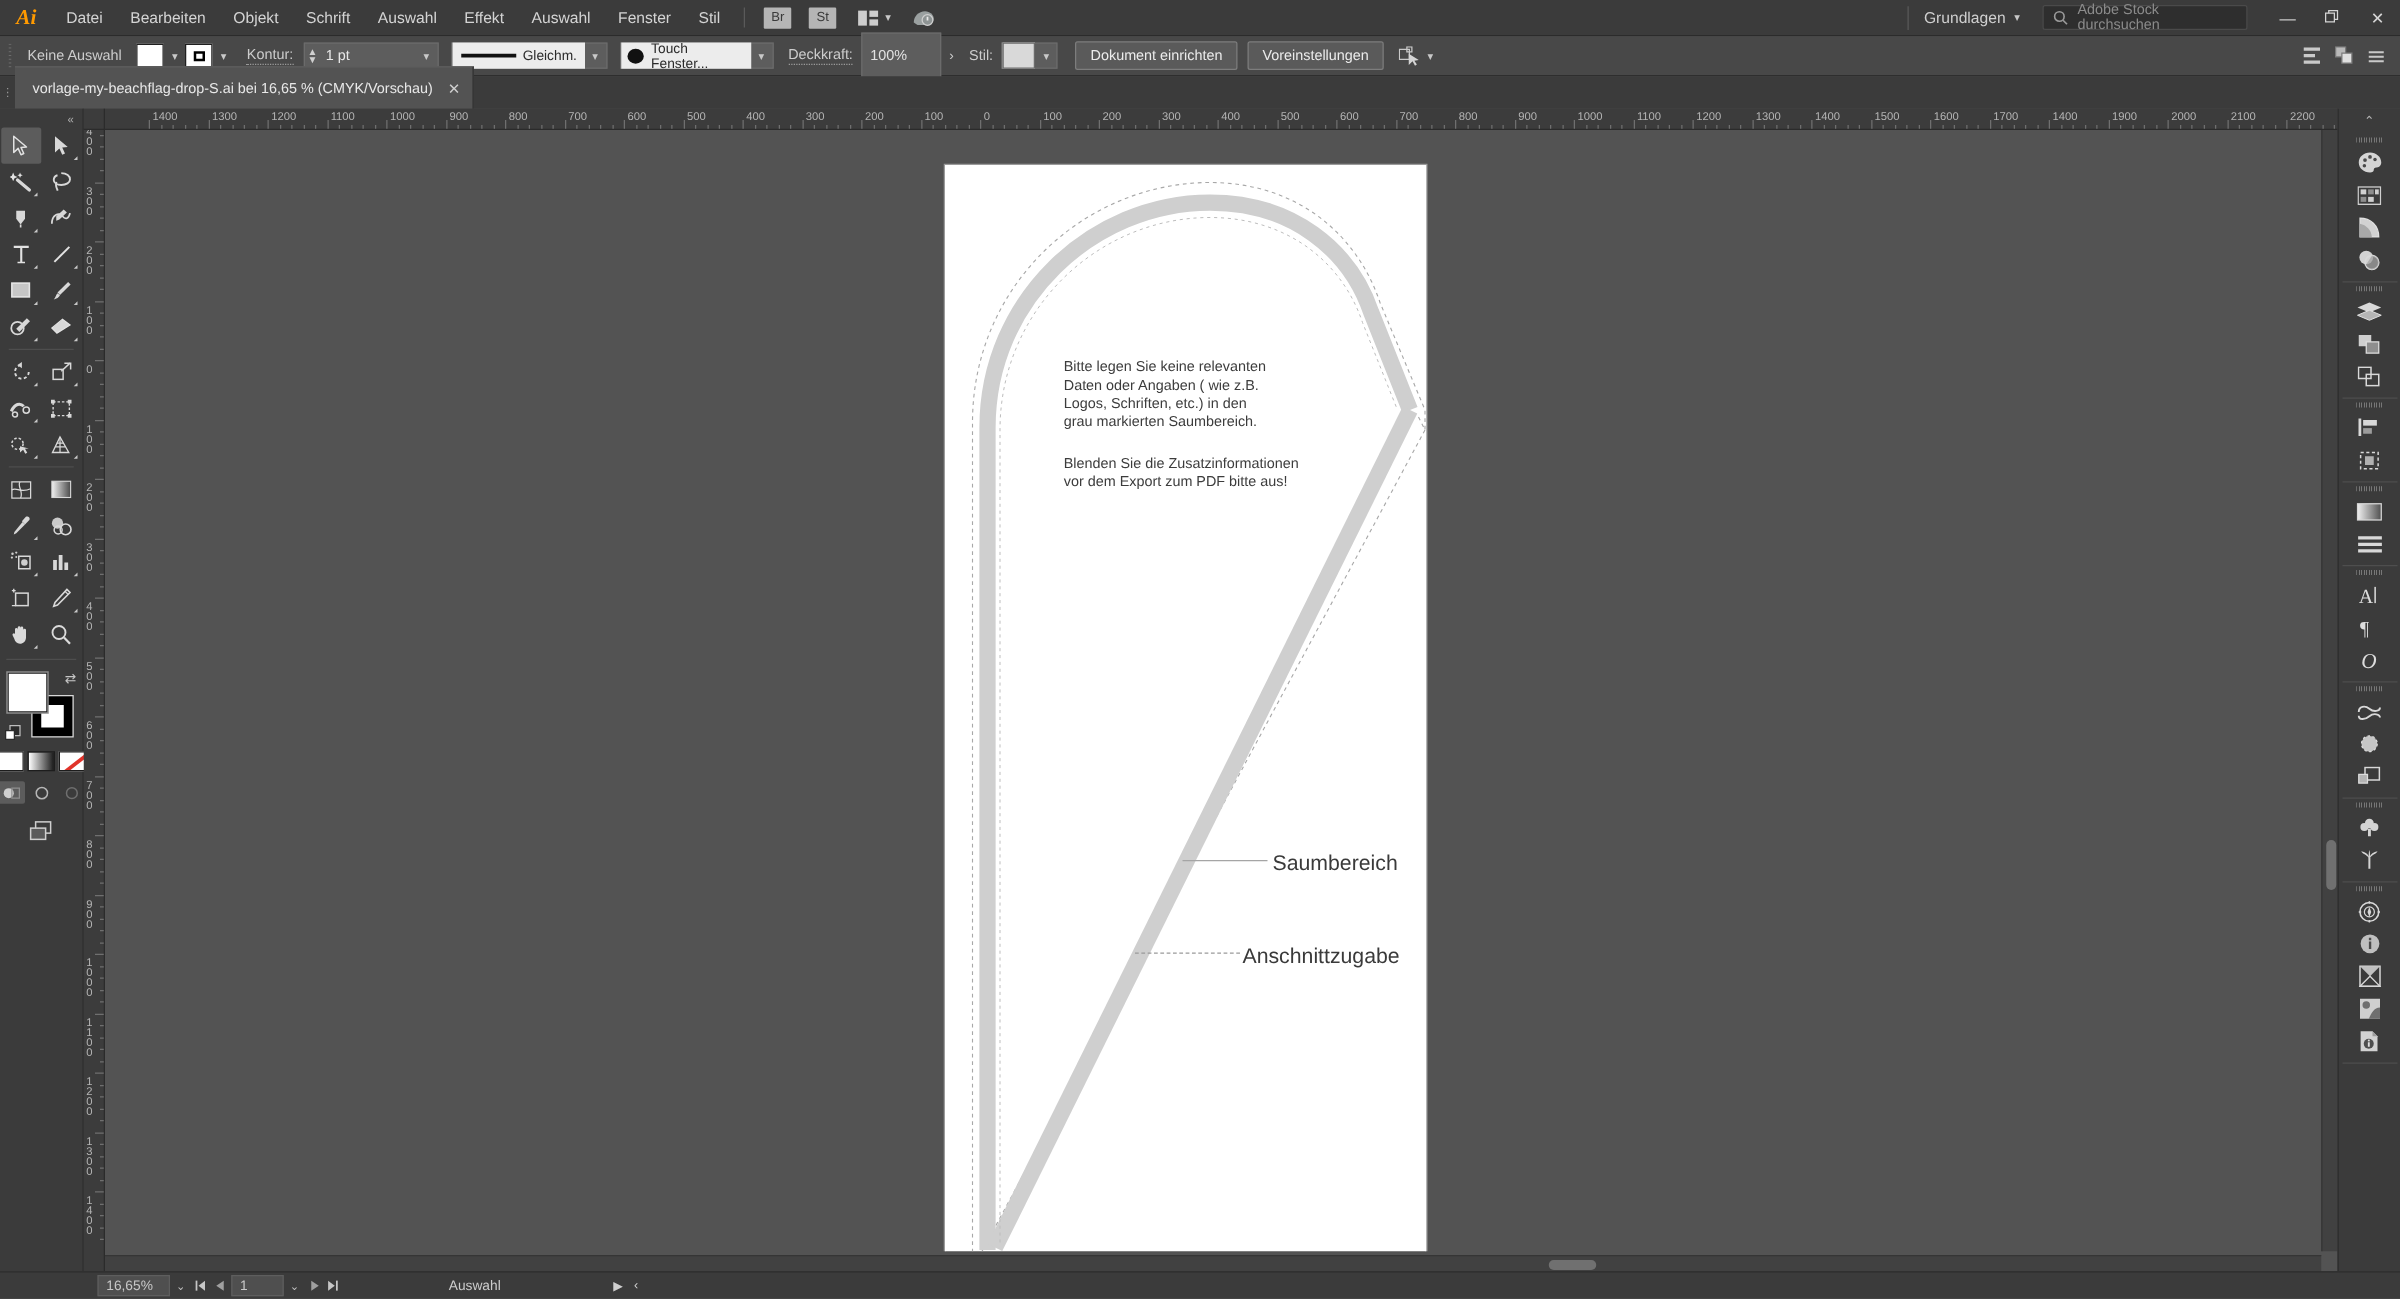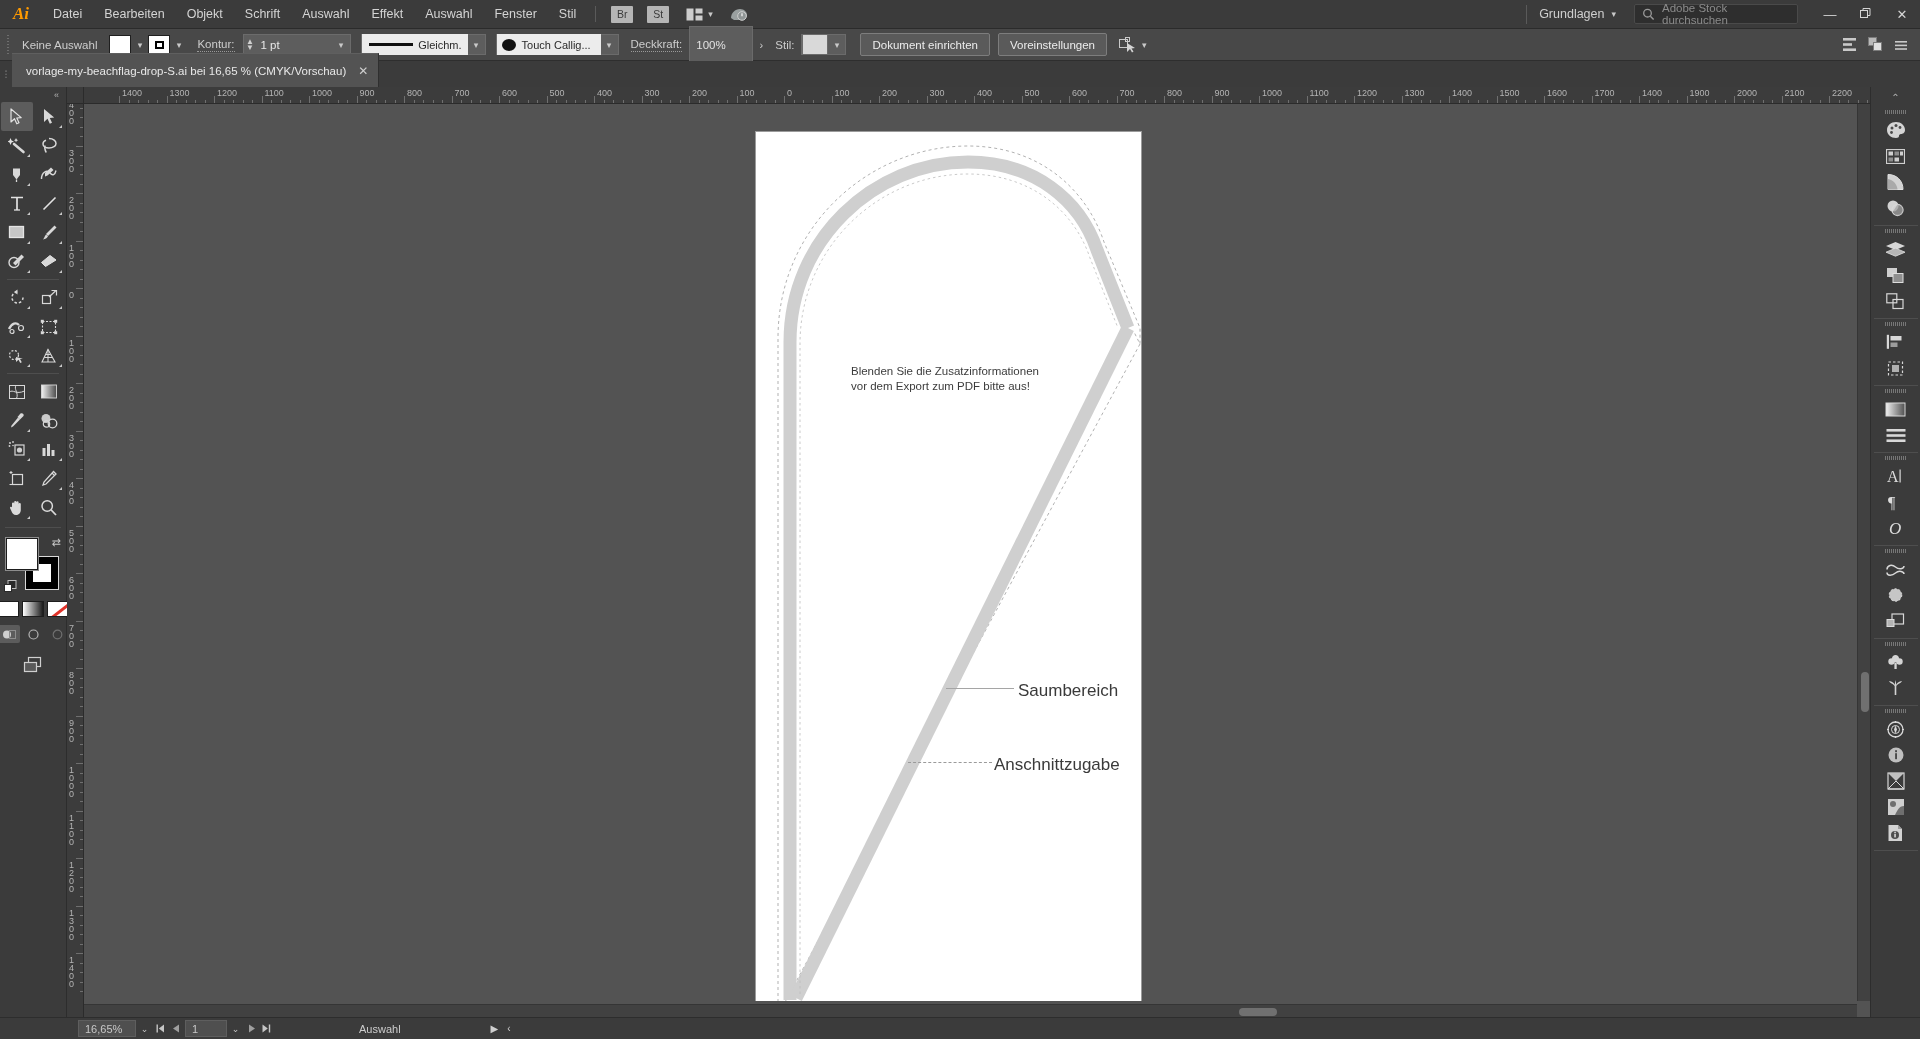--- a/index.html
+++ b/index.html
@@ -357,21 +357,21 @@
       <div class="stroke-preview">
         <span class="stroke-line"></span>
         <span>Gleichm.</span>
       </div>
       <span class="dd-arrow">▾</span>
     </div>
 
     <div class="cb-combo" style="margin-left:10px;">
       <div class="brush-preview">
         <span class="brush-dot"></span>
-        <span>Touch Callig...</span>
+        <span>Touch Fenster...</span>
       </div>
       <span class="dd-arrow">▾</span>
     </div>
 
     <div class="cb-label dotted" style="margin:0 7px 0 12px;">Deckkraft:</div>
     <div class="cb-field" style="width:64px;">100%</div>
     <div class="chev-right">›</div>
 
     <div class="cb-label" style="margin:0 7px 0 6px;">Stil:</div>
     <div class="cb-combo">
@@ -1044,20 +1044,24 @@
 
         <path d="M22 870 L22 206 C22 96, 112 14, 212 14 C282 14, 330 56, 348 110 L384 196 L384 212 L378 200" fill="none" stroke="#a8a8a8" stroke-width="0.9" stroke-dasharray="3 3"></path>
         <path d="M384 212 L28 872 L22 870" fill="none" stroke="#a8a8a8" stroke-width="0.9" stroke-dasharray="3 3"></path>
 
         <path d="M34 868 L34 210 C34 108, 118 30, 212 30 C278 30, 324 68, 341 118 L372 196" fill="none" stroke="#cfcfcf" stroke-width="13" stroke-linecap="butt"></path>
         <path d="M372 196 L40 866" fill="none" stroke="#cfcfcf" stroke-width="13"></path>
 
         <path d="M44 862 L44 212 C44 116, 122 42, 212 42 C274 42, 318 78, 334 126 L362 196" fill="none" stroke="#bdbdbd" stroke-width="0.8" stroke-dasharray="2.5 3"></path>
       </svg>
 
+      <div class="art-text">Bitte legen Sie keine relevanten
+Daten oder Angaben ( wie z.B.
+Logos, Schriften, etc.) in den
+grau markierten Saumbereich.</div>
       <div class="art-text2">Blenden Sie die Zusatzinformationen
 vor dem Export zum PDF bitte aus!</div>
 
       <div class="anno-line" style="left:190px;top:556px;width:68px;"></div>
       <div class="anno" style="left:262px;top:549px;">Saumbereich</div>
 
       <div class="anno-line dashed" style="left:152px;top:630px;width:84px;"></div>
       <div class="anno" style="left:238px;top:623px;">Anschnittzugabe</div>
     </div>
   </div>

